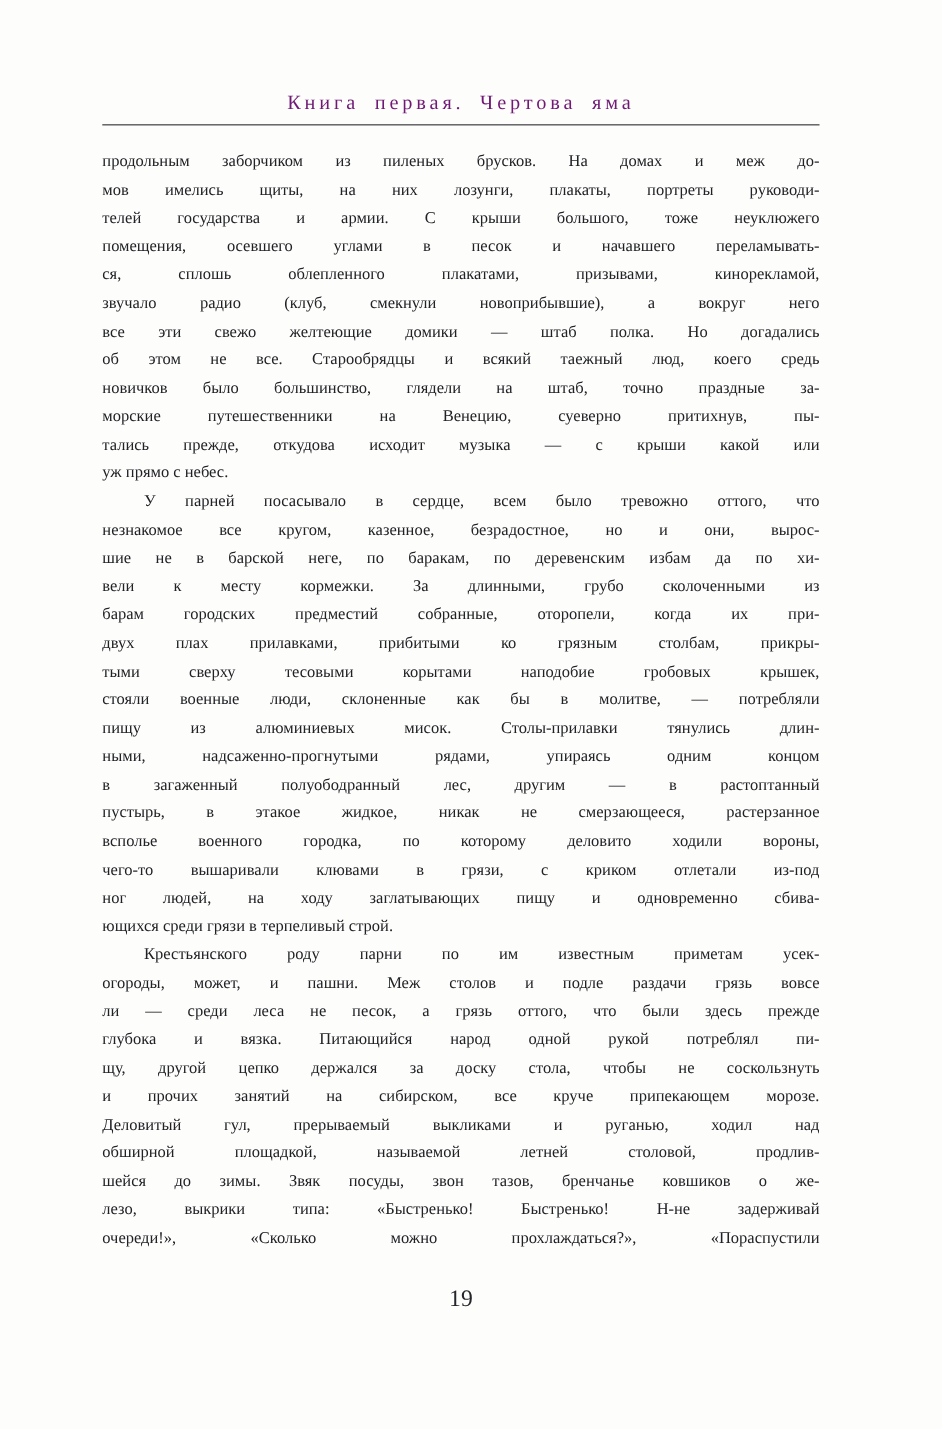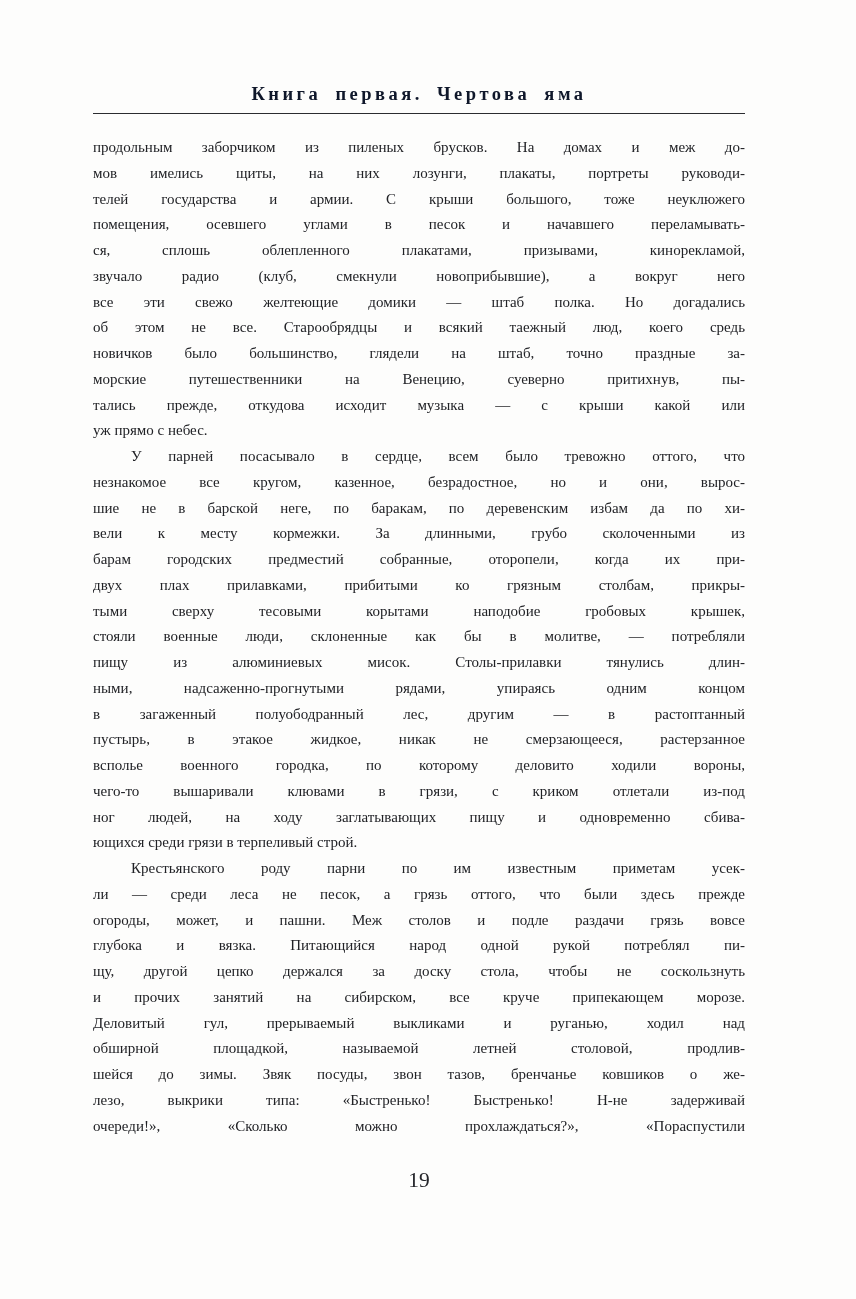--- a/index.html
+++ b/index.html
@@ -19,24 +19,24 @@
     font-family: "Liberation Serif", "DejaVu Serif", serif;
     color: #212226;
   }
   .running-header {
     position: absolute;
     top: 84px;
     left: 93px;
     width: 652px;
     text-align: center;
     font-size: 18.5px;
-    font-weight: 700;
+    font-weight: 400;
     letter-spacing: 3.5px;
     word-spacing: 6px;
-    color: #0f172a;
+    color: #701a75;
   }
   .header-rule {
     position: absolute;
     top: 113px;
     left: 93px;
     width: 652px;
     height: 0;
     border-top: 1.7px solid #2b2c30;
   }
   .body-text {
@@ -100,22 +100,22 @@
       <div class="line">стояли военные люди, склоненные как бы в молитве, — потребляли</div>
       <div class="line">пищу из алюминиевых мисок. Столы-прилавки тянулись длин-</div>
       <div class="line">ными, надсаженно-прогнутыми рядами, упираясь одним концом</div>
       <div class="line">в загаженный полуободранный лес, другим — в растоптанный</div>
       <div class="line">пустырь, в этакое жидкое, никак не смерзающееся, растерзанное</div>
       <div class="line">всполье военного городка, по которому деловито ходили вороны,</div>
       <div class="line">чего-то вышаривали клювами в грязи, с криком отлетали из-под</div>
       <div class="line">ног людей, на ходу заглатывающих пищу и одновременно сбива-</div>
       <div class="line flush">ющихся среди грязи в терпеливый строй.</div>
       <div class="line indent">Крестьянского роду парни по им известным приметам усек-</div>
+      <div class="line">огороды, может, и пашни. Меж столов и подле раздачи грязь вовсе</div>
       <div class="line">ли — среди леса не песок, а грязь оттого, что были здесь прежде</div>
-      <div class="line">огороды, может, и пашни. Меж столов и подле раздачи грязь вовсе</div>
       <div class="line">глубока и вязка. Питающийся народ одной рукой потреблял пи-</div>
       <div class="line">щу, другой цепко держался за доску стола, чтобы не соскользнуть</div>
       <div class="line">и прочих занятий на сибирском, все круче припекающем морозе.</div>
       <div class="line">Деловитый гул, прерываемый выкликами и руганью, ходил над</div>
       <div class="line">обширной площадкой, называемой летней столовой, продлив-</div>
       <div class="line">шейся до зимы. Звяк посуды, звон тазов, бренчанье ковшиков о же-</div>
       <div class="line">лезо, выкрики типа: «Быстренько! Быстренько! Н-не задерживай</div>
       <div class="line">очереди!», «Сколько можно прохлаждаться?», «Пораспустили</div>
     </div>
   <div class="folio">19</div>

